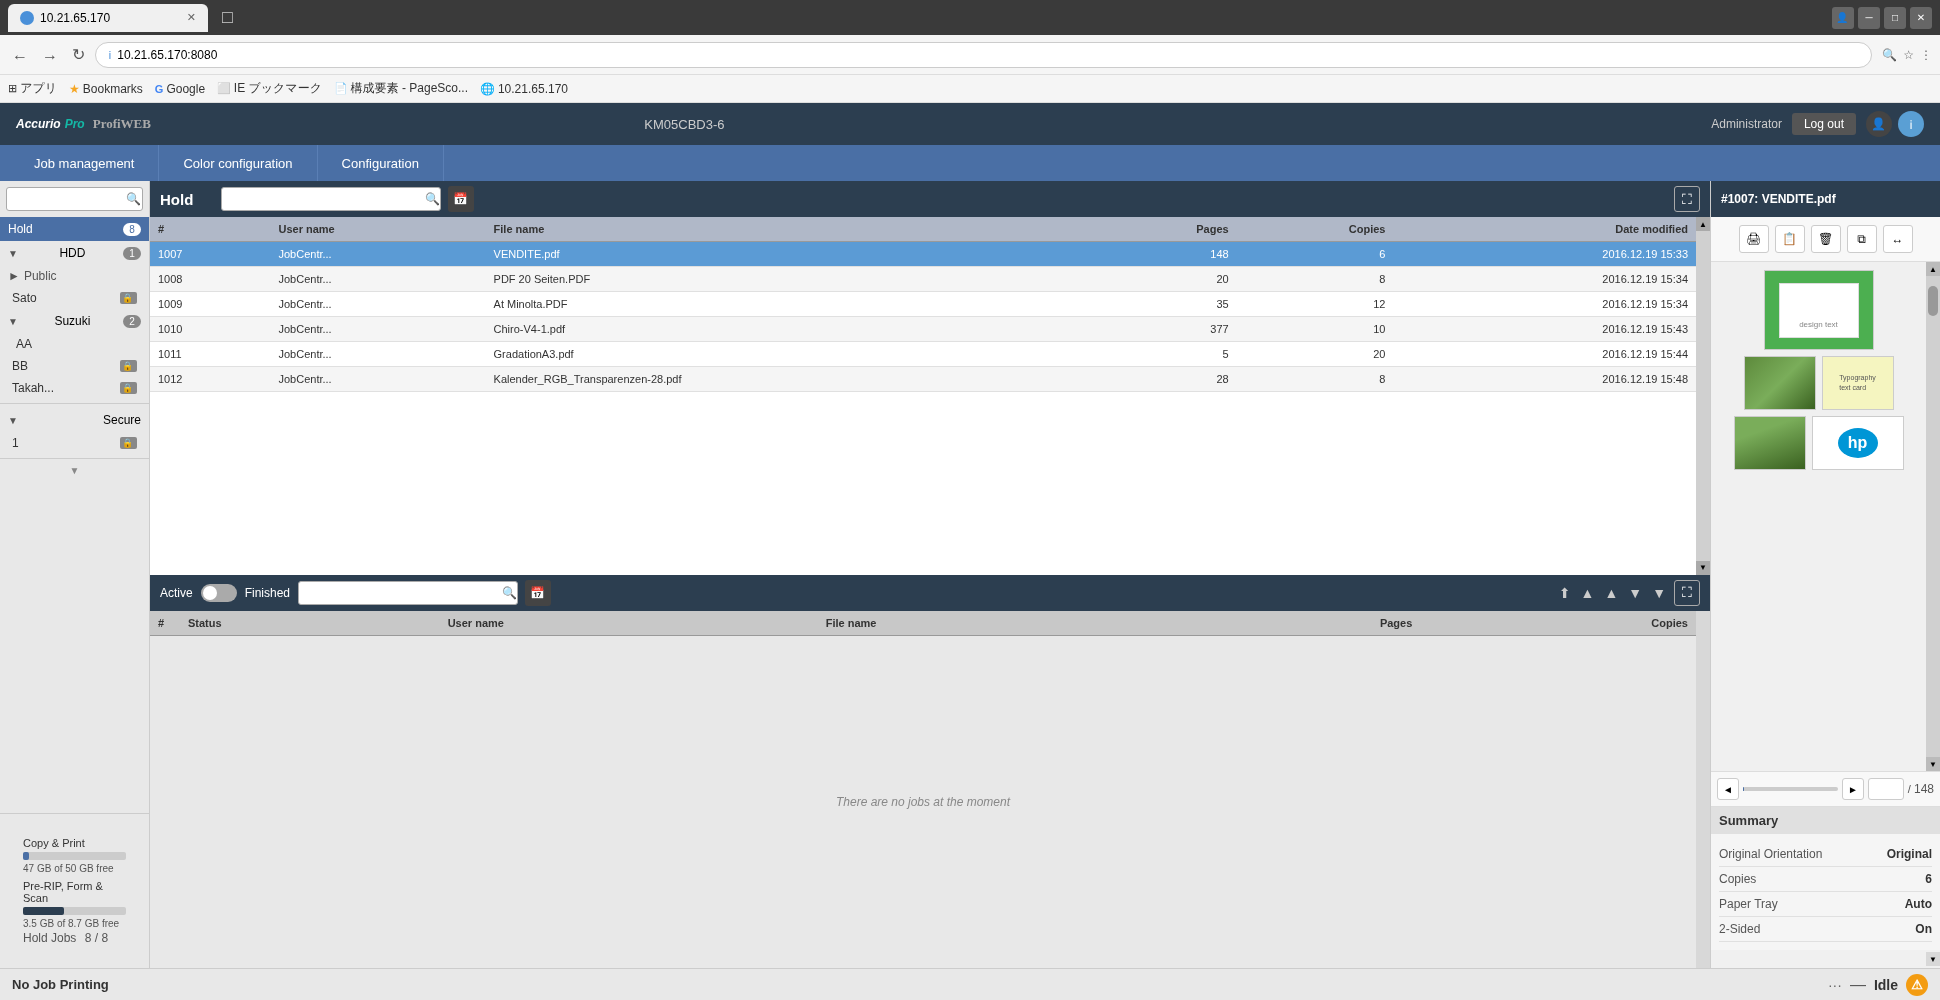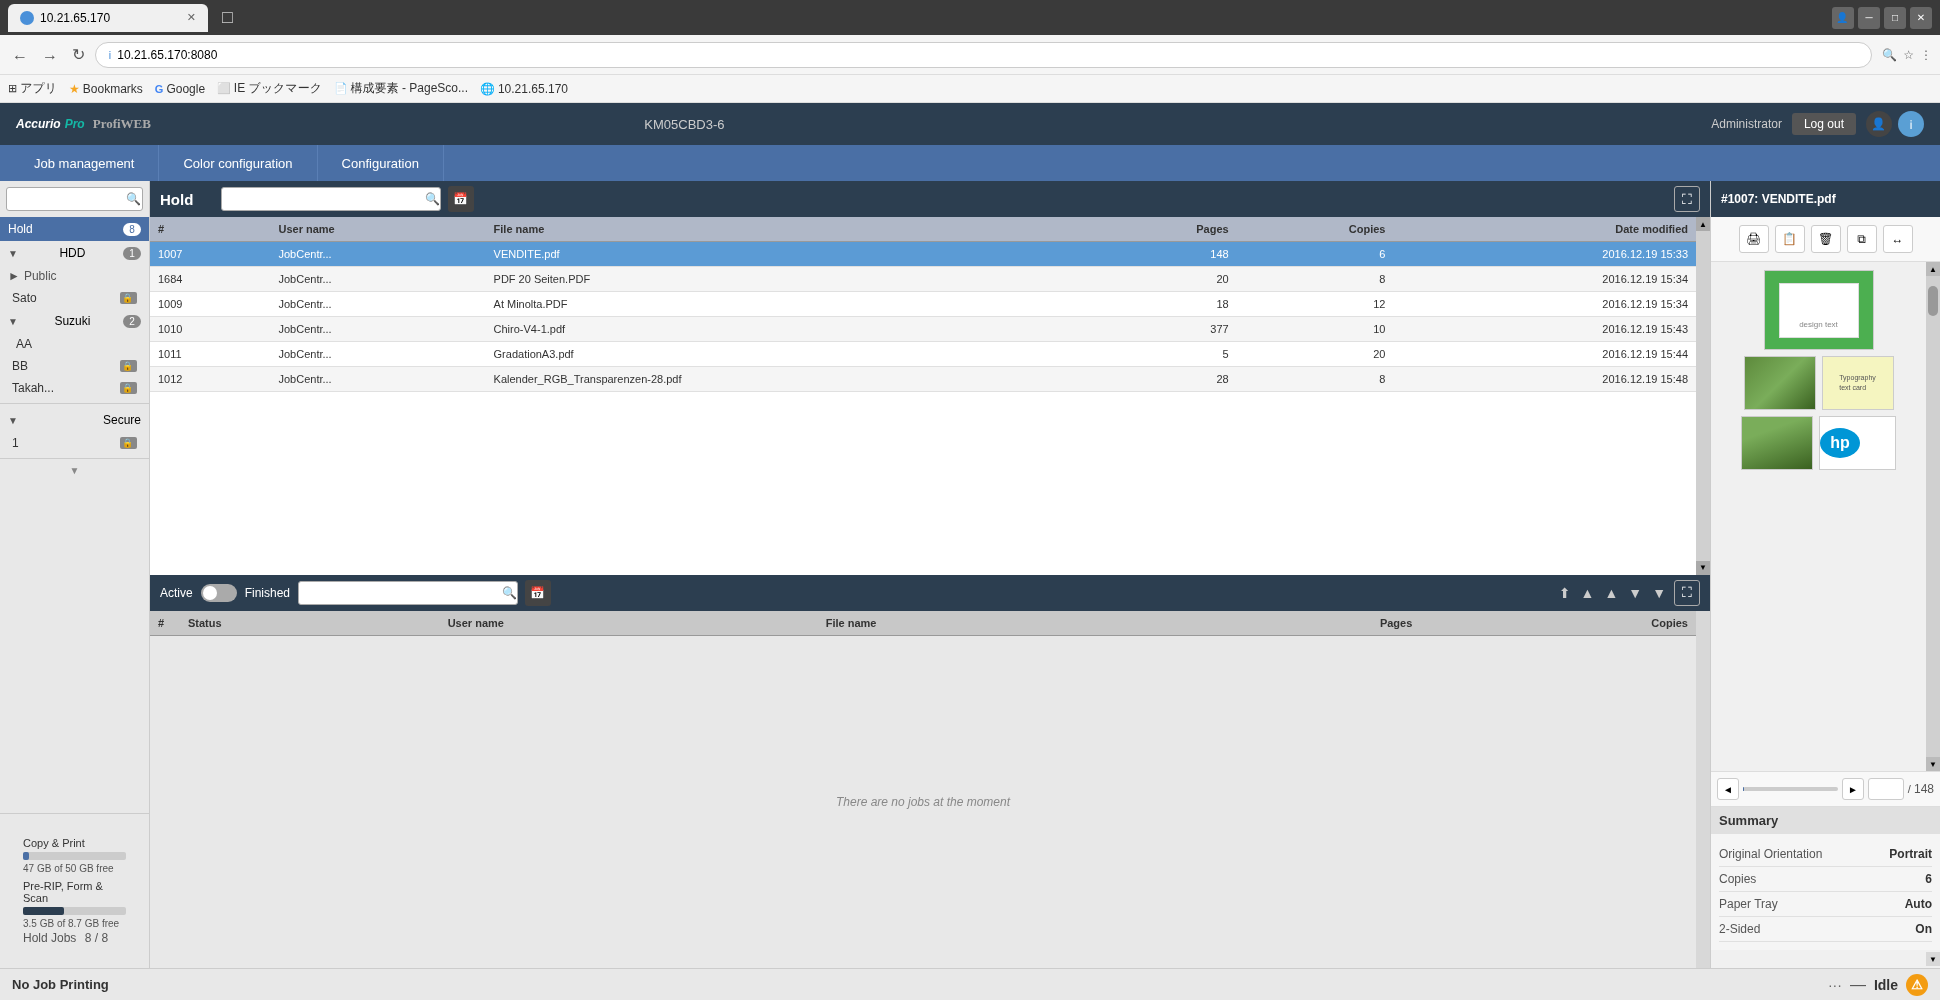--- a/index.html
+++ b/index.html
@@ -340,32 +340,32 @@
           <tbody id="jobs-tbody">
           <tr class="selected">
       <td>1007</td>
       <td>JobCentr...</td>
       <td>VENDITE.pdf</td>
       <td class="right">148</td>
       <td class="right">6</td>
       <td class="right">2016.12.19 15:33</td>
     </tr>
               <tr class="even">
-      <td>1684</td>
+      <td>1008</td>
       <td>JobCentr...</td>
       <td>PDF 20 Seiten.PDF</td>
       <td class="right">20</td>
       <td class="right">8</td>
       <td class="right">2016.12.19 15:34</td>
     </tr>
               <tr class="odd">
       <td>1009</td>
       <td>JobCentr...</td>
       <td>At Minolta.PDF</td>
-      <td class="right">18</td>
+      <td class="right">35</td>
       <td class="right">12</td>
       <td class="right">2016.12.19 15:34</td>
     </tr>
               <tr class="even">
       <td>1010</td>
       <td>JobCentr...</td>
       <td>Chiro-V4-1.pdf</td>
       <td class="right">377</td>
       <td class="right">10</td>
       <td class="right">2016.12.19 15:43</td>
@@ -471,21 +471,21 @@
             <div style="font-size:7px; color:#555; text-align:left; line-height:1.4;">
               Typography<br>text card
             </div>
           </div>
         </div>
 
         <div class="thumb-row">
           <div style="width:72px; height:54px; background:#7aad5a; border:1px solid #ccc; overflow:hidden;">
             <div style="width:100%; height:100%; background: linear-gradient(160deg, #7aad5a 30%, #3a6120 100%);"></div>
           </div>
-          <div style="width:77px; height:54px; background:white; border:1px solid #ccc; display:flex; align-items:center; ">
+          <div style="width:92px; height:54px; background:white; border:1px solid #ccc; display:flex; align-items:center; justify-content:center;">
             <div style="width:40px; height:30px; background:#0096d6; border-radius:50%; display:flex; align-items:center; justify-content:center; color:white; font-size:16px; font-weight:bold;">hp</div>
           </div>
         </div>
       </div>
 
       <div class="preview-scroll-bar">
         <div class="preview-scroll-up">▲</div>
         <div class="preview-scroll-track">
           <div class="preview-scroll-thumb"></div>
         </div>
@@ -501,21 +501,21 @@
       <button class="page-nav-btn">►</button>
       <input type="text" class="page-input" style="">
       <span class="page-total">/ <span>148</span></span>
     </div>
 
     <div class="summary-section">
       <div class="summary-title">Summary</div>
       <div id="summary-rows">
           <div class="summary-row">
       <span class="summary-label">Original Orientation</span>
-      <span class="summary-value">Portrait</span>
+      <span class="summary-value">Original</span>
     </div>
           <div class="summary-row">
       <span class="summary-label">Copies</span>
       <span class="summary-value">6</span>
     </div>
           <div class="summary-row">
       <span class="summary-label">Paper Tray</span>
       <span class="summary-value">Auto</span>
     </div>
           <div class="summary-row">

